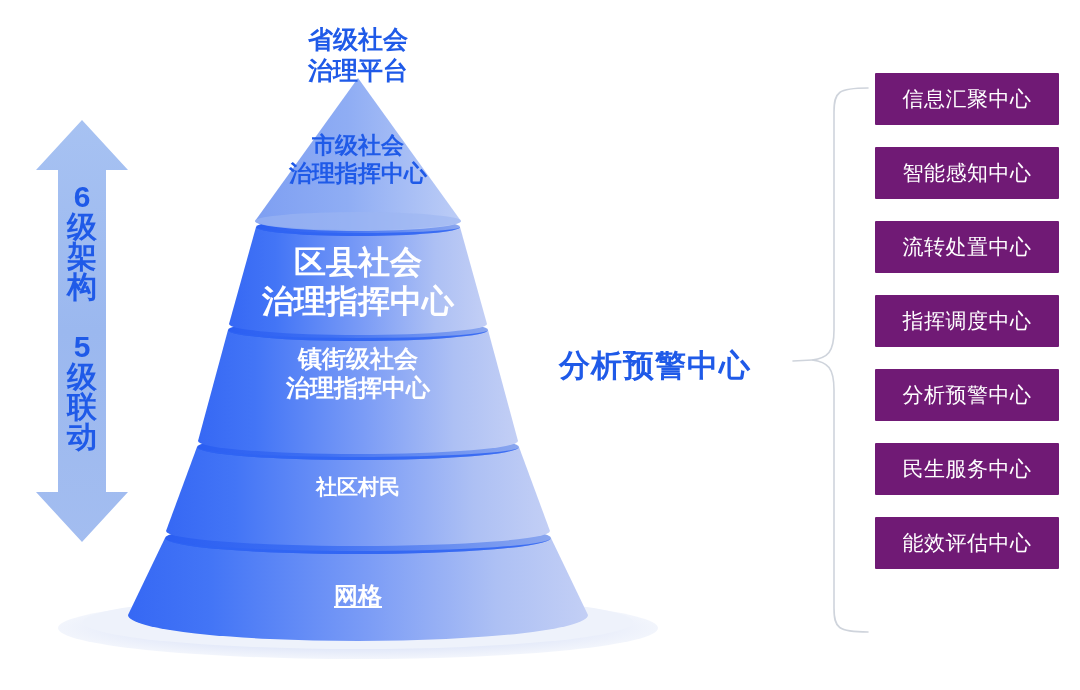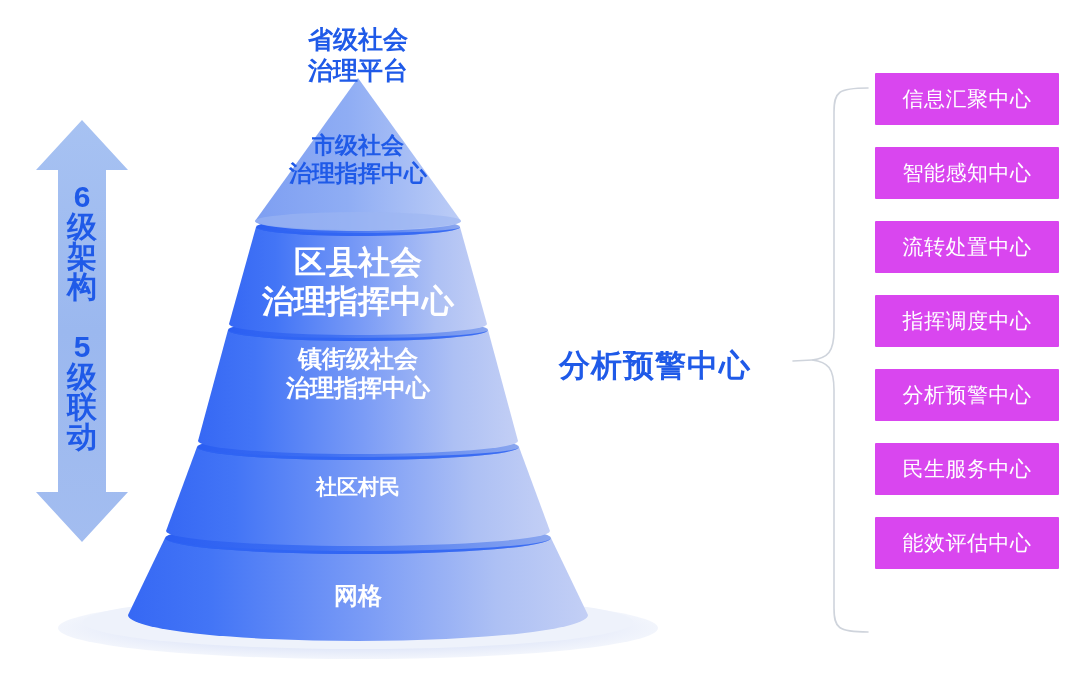--- a/index.html
+++ b/index.html
@@ -48,21 +48,21 @@
     line-height: 1.22;
   }
   .layer-text.dark { color: #1f5ae8; }
   .layer-text.light { color: #ffffff; }
 
   #layer-text-1 { left: 238px; top: 24px;   width: 240px; font-size: 25px; }
   #layer-text-2 { left: 218px; top: 131px; width: 280px; font-size: 23px; text-align: center; }
   #layer-text-3 { left: 228px; top: 243px; width: 260px; font-size: 32px; }
   #layer-text-4 { left: 218px; top: 344px; width: 280px; font-size: 24px; }
   #layer-text-5 { left: 238px; top: 474px; width: 240px; font-size: 21px; }
-  #layer-text-6 { left: 258px; top: 581px; width: 200px; font-size: 24px; }
+  #layer-text-6 { left: 258px; top: 581px; width: 200px; font-size: 24px; text-decoration: underline; }
 
   
   #center-heading {
     position: absolute;
     left: 540px;
     top: 345px;
     width: 230px;
     text-align: center;
     color: #1f5ae8;
     font-size: 31px;
@@ -75,21 +75,21 @@
   #centers-list {
     position: absolute;
     left: 875px;
     top: 73px;
     width: 184px;
     z-index: 6;
   }
   .center-box {
     width: 184px;
     height: 52px;
-    background: #d946ef;
+    background: #701a75;
     color: #ffffff;
     font-size: 21px;
     display: flex;
     align-items: center;
     justify-content: center;
     margin-bottom: 22px;
     border-radius: 1px;
     letter-spacing: 0.5px;
   }
   .center-box:last-child { margin-bottom: 0; }

